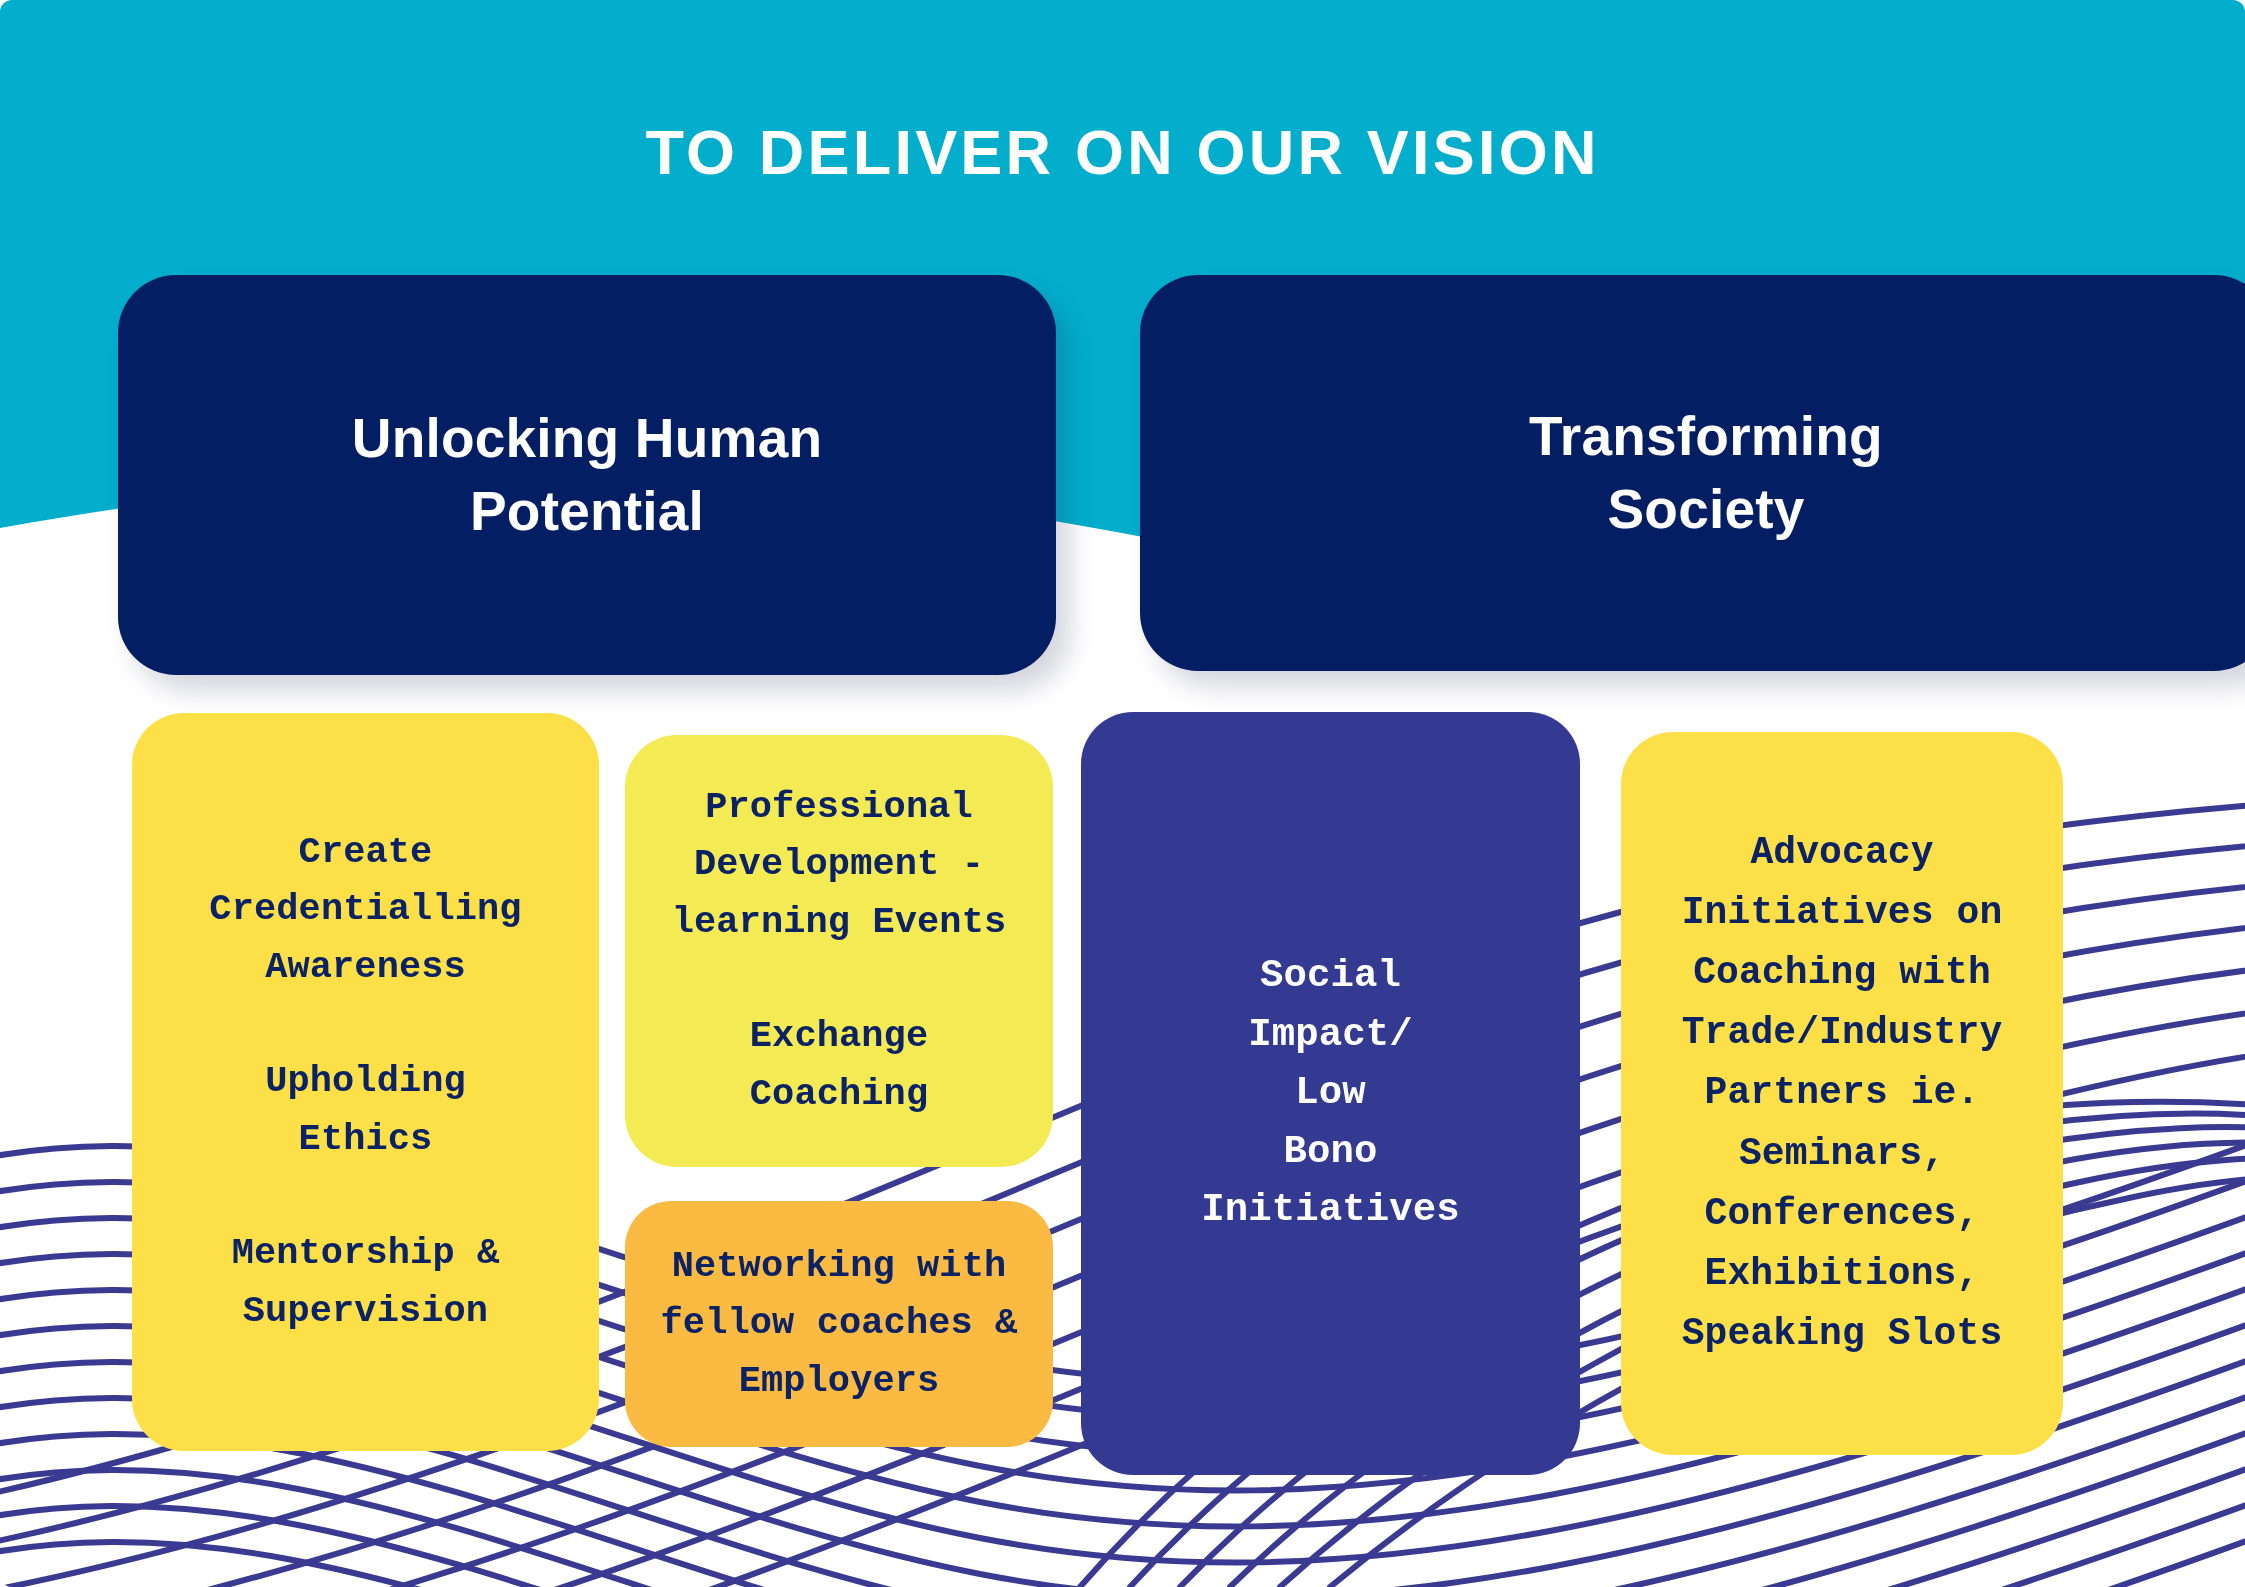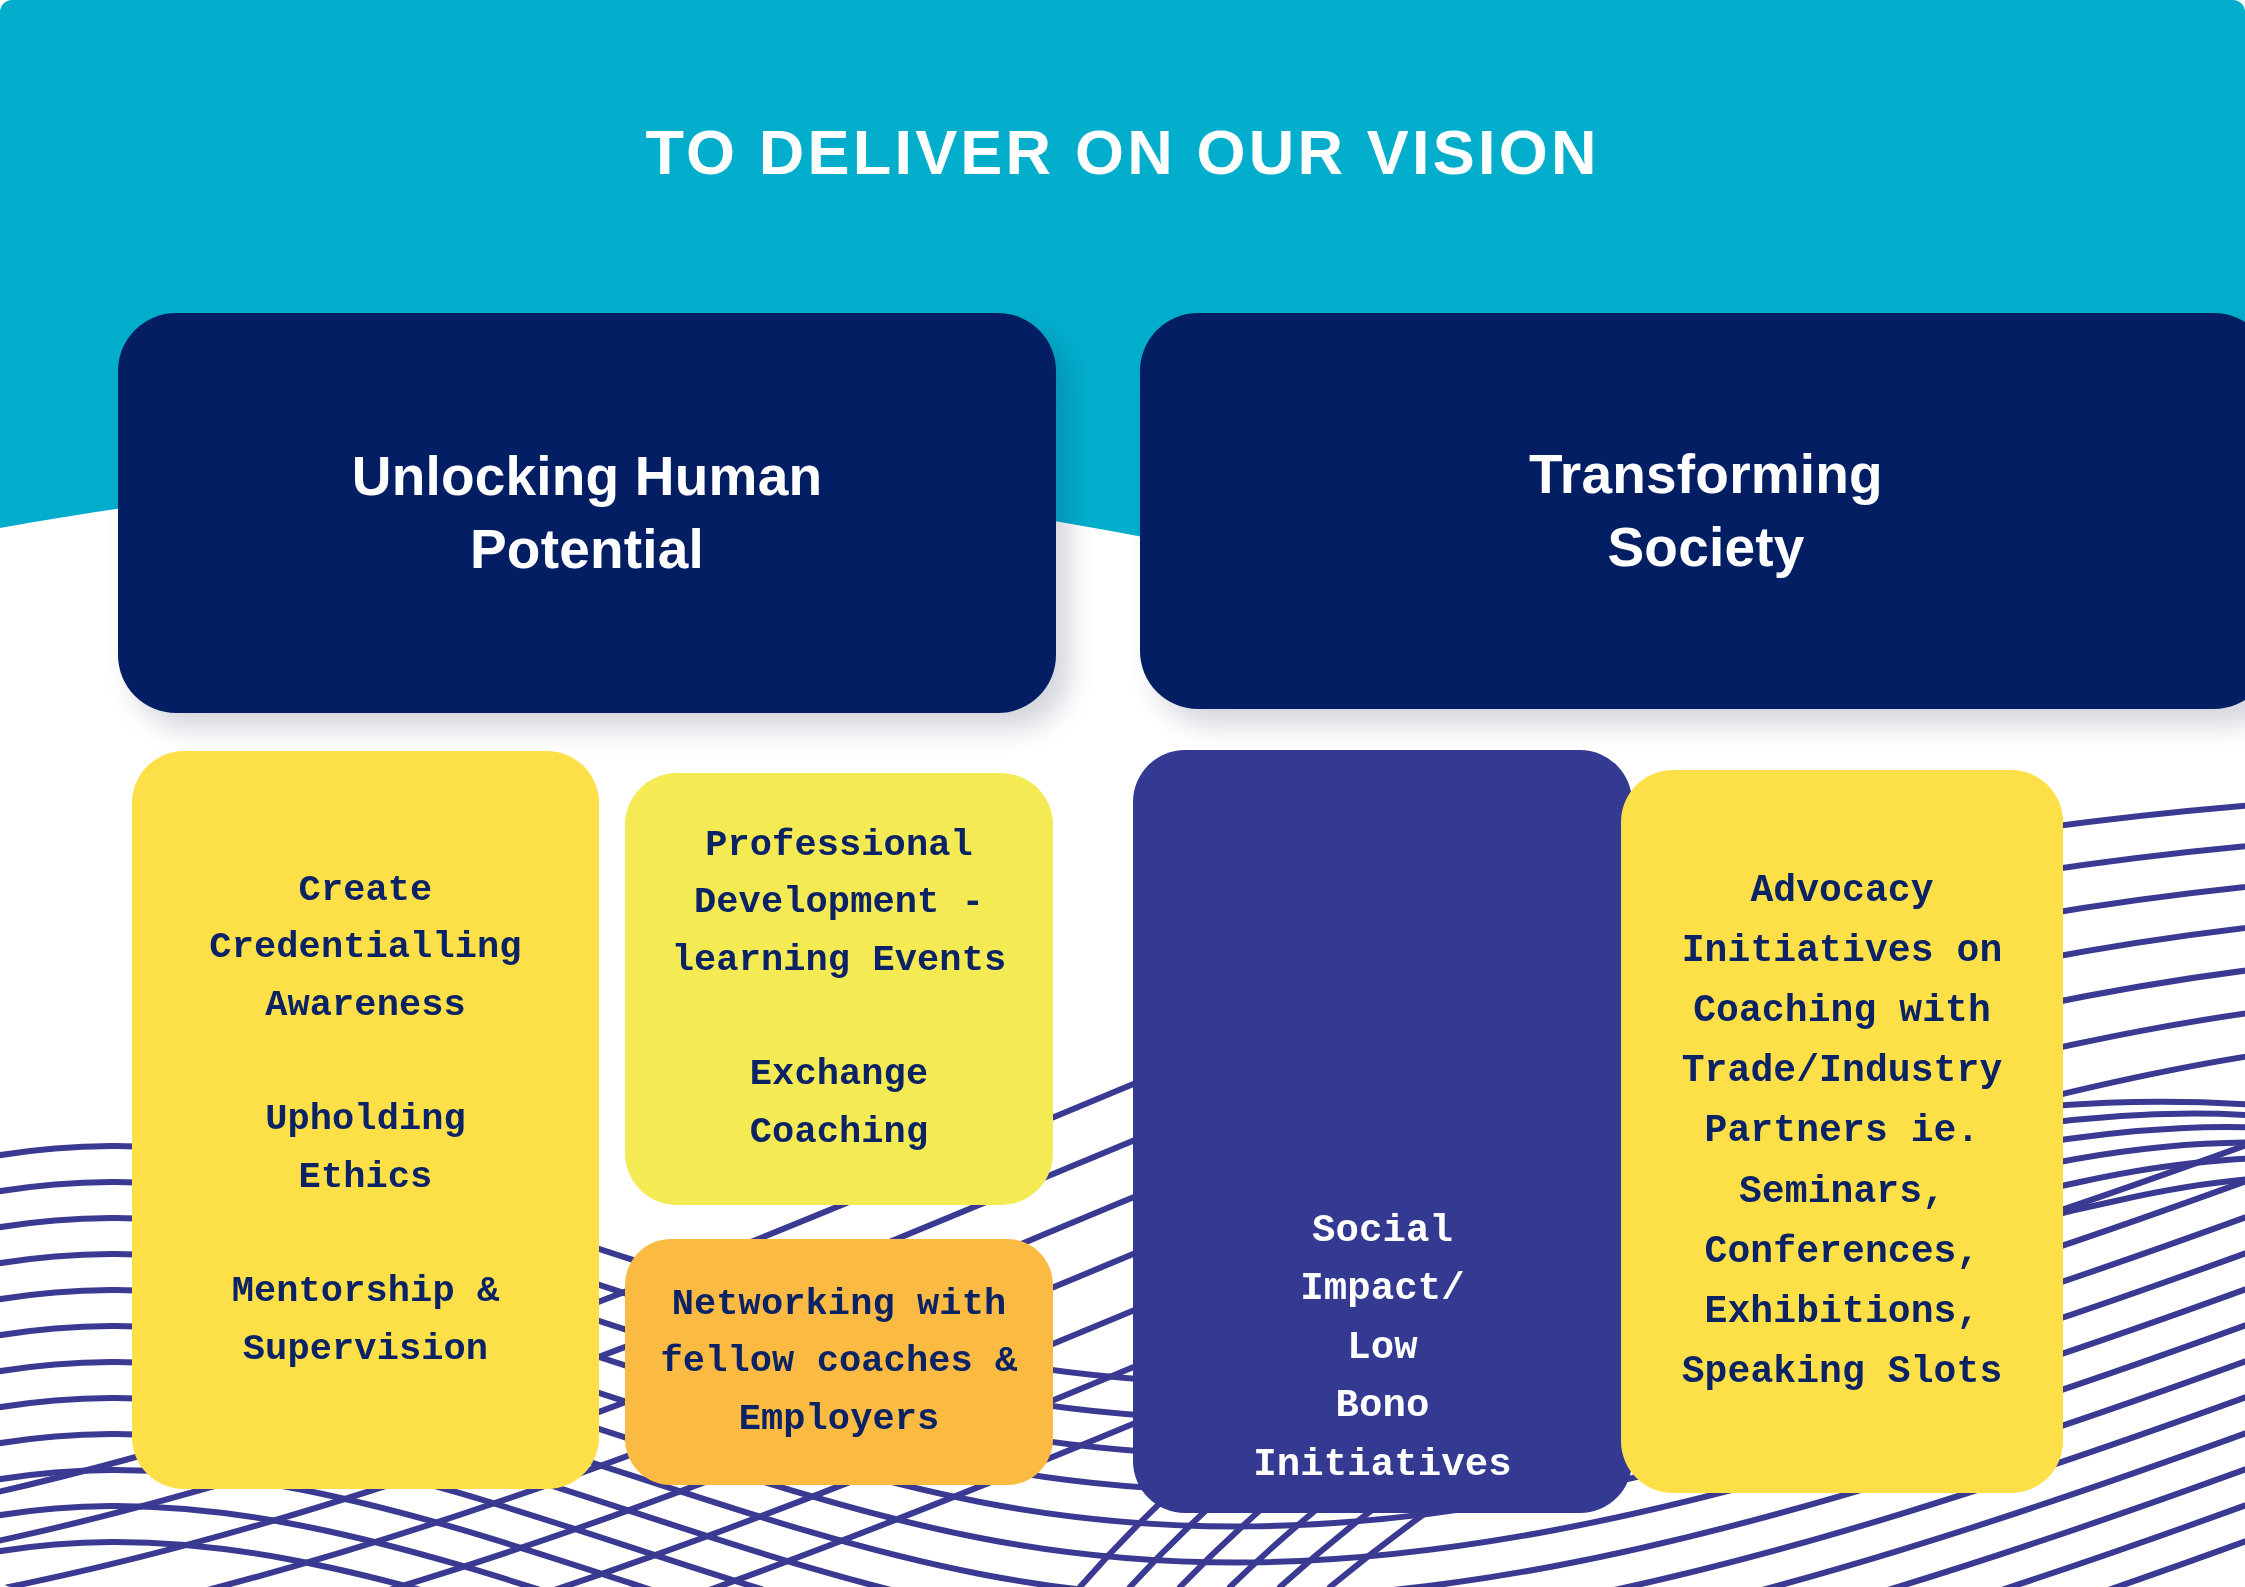--- a/index.html
+++ b/index.html
@@ -52,21 +52,20 @@
     position: absolute;
     z-index: 6;
     display: flex;
     align-items: center;
     justify-content: center;
     text-align: center;
     box-sizing: border-box;
     border-radius: 58px;
     font-weight: 700;
     white-space: pre-line;
-    margin-top: 38px;
   }
 
   
   .pillar-card {
     background: #041E63;
     color: #ffffff;
     font-size: 55px;
     line-height: 1.32;
     letter-spacing: 0.2px;
     padding: 20px 90px;
@@ -94,25 +93,24 @@
   }
   #initiative-card-professional-development {
     left: 625px; top: 735px; width: 428px; height: 432px;
     border-radius: 52px;
   }
   #initiative-card-networking {
     left: 625px; top: 1201px; width: 428px; height: 246px;
     border-radius: 46px;
   }
   #initiative-card-social-impact {
-    left: 1133px; top: 712px; width: 499px; height: 763px;
+    left: 1081px; top: 712px; width: 499px; height: 763px;
     border-radius: 52px;
     font-size: 39px;
     line-height: 1.5;
-    align-items: flex-end;
   }
   #initiative-card-advocacy {
     left: 1621px; top: 732px; width: 442px; height: 723px;
     border-radius: 52px;
     font-size: 38px;
     line-height: 1.58;
   }
 
   .card-text { display: block; }
 </style>

